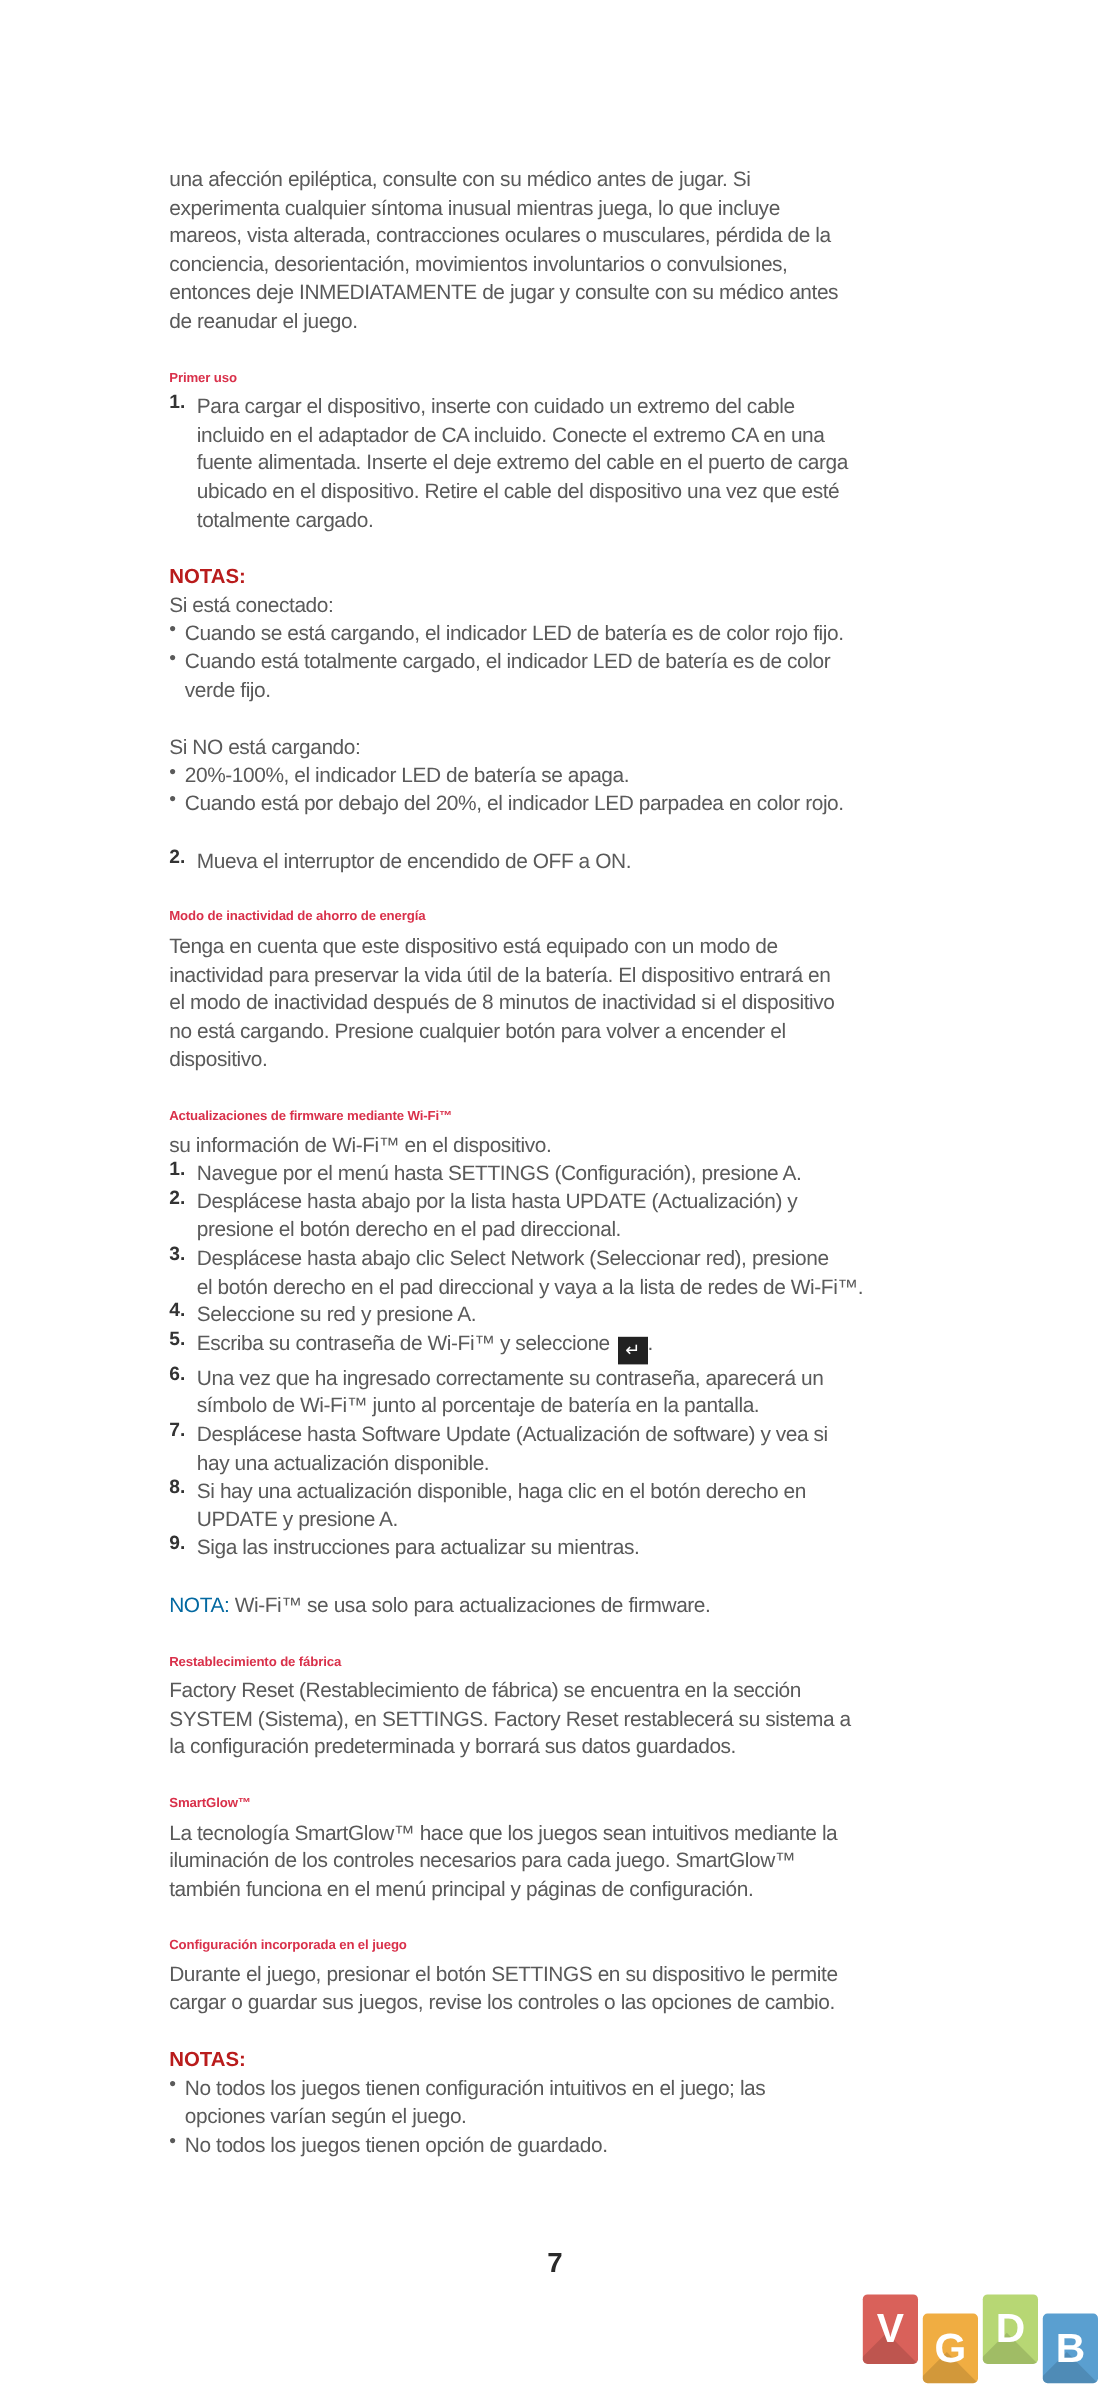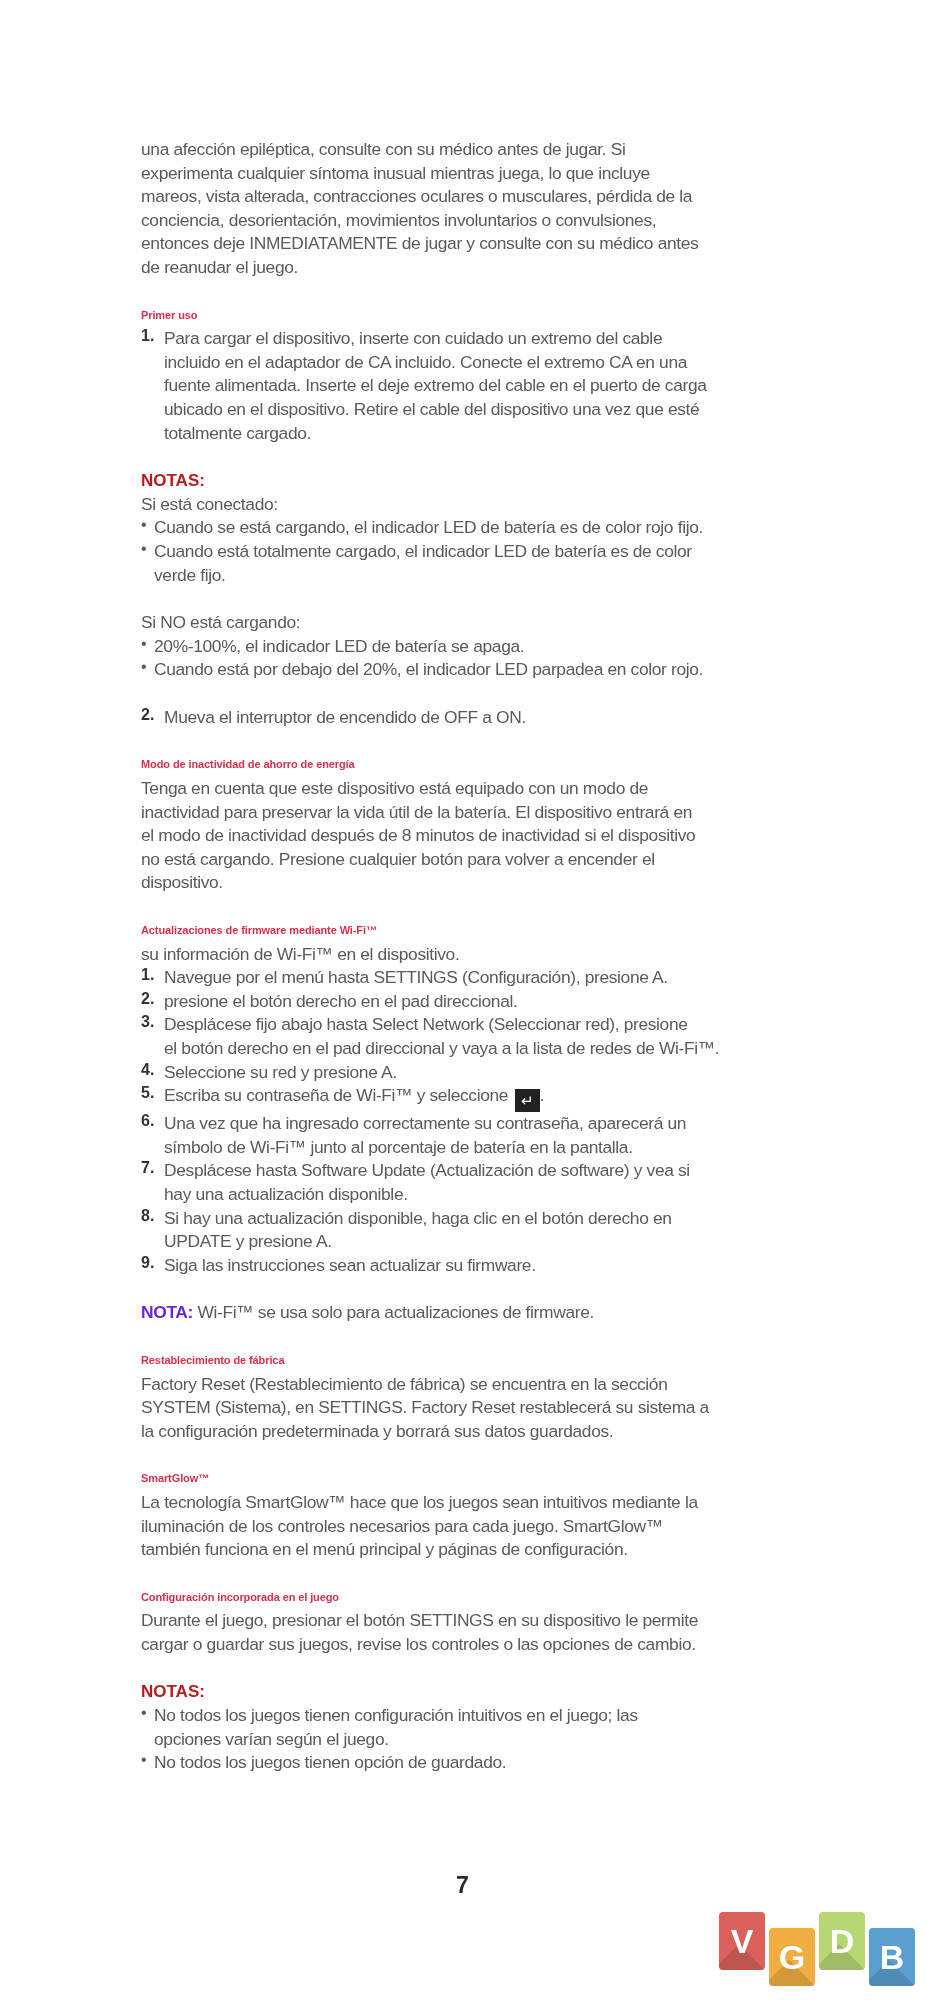--- a/index.html
+++ b/index.html
@@ -5,21 +5,21 @@
   html, body { margin: 0; padding: 0; background: #ffffff; }
   body {
     width: 929px; height: 2000px; position: relative; overflow: hidden;
     font-family: "Liberation Sans", sans-serif;
     color: #5a5a5a;
   }
   .page { position: absolute; left: 141px; top: 138px; width: 650px; }
   .p { font-size: 17.4px; line-height: 23.6px; letter-spacing: -0.35px; margin: 0; white-space: nowrap; }
   .h { font-size: 11px; line-height: 23.6px; font-weight: bold; color: #d9304a; margin: 0; letter-spacing: -0.1px; }
   .notas { font-size: 17px; line-height: 23.6px; font-weight: bold; color: #b91c1c; margin: 0; }
-  .num { font-weight: bold; color: #6d28d9; margin-top: 29px; }
+  .num { font-weight: normal; color: #0369a1; margin-top: 29px; }
   .li { display: flex; }
   .li .n { flex: 0 0 auto; width: 23px; font-weight: bold; color: #333; }
   .li .t { flex: 1; }
   .bul { display: flex; }
   .bul .b { flex: 0 0 auto; width: 13px; }
   .bul .t { flex: 1; }
   .gap { height: 24px; }
   .enter-key {
     display: inline-block; width: 25px; height: 23px; background: #222;
     color: #fff; vertical-align: -5px; text-align: center; line-height: 23px;
@@ -124,27 +124,28 @@
 
     <div class="li">
       <span class="n">1.</span>
       <div class="t">
           <p class="p">Navegue por el menú hasta SETTINGS (Configuración), presione A.</p>
         </div>
     </div>
     <div class="li">
       <span class="n">2.</span>
       <div class="t">
+        <p class="p">Desplácese hasta abajo por la lista hasta UPDATE (Actualización) y</p>
         <p class="p">presione el botón derecho en el pad direccional.</p>
       </div>
     </div>
     <div class="li">
       <span class="n">3.</span>
       <div class="t">
-        <p class="p">Desplácese fijo abajo hasta Select Network (Seleccionar red), presione</p>
+        <p class="p">Desplácese hasta abajo clic Select Network (Seleccionar red), presione</p>
         <p class="p">el botón derecho en el pad direccional y vaya a la lista de redes de Wi-Fi™.</p>
       </div>
     </div>
     <div class="li">
       <span class="n">4.</span>
       <div class="t">
           <p class="p">Seleccione su red y presione A.</p>
         </div>
     </div>
     <div class="li">
@@ -170,21 +171,21 @@
     <div class="li">
       <span class="n">8.</span>
       <div class="t">
         <p class="p">Si hay una actualización disponible, haga clic en el botón derecho en</p>
         <p class="p">UPDATE y presione A.</p>
       </div>
     </div>
     <div class="li">
       <span class="n">9.</span>
       <div class="t">
-          <p class="p">Siga las instrucciones sean actualizar su firmware.</p>
+          <p class="p">Siga las instrucciones para actualizar su mientras.</p>
         </div>
     </div>
 
     <div class="gap"></div>
 
     <p class="p"><span class="num">NOTA:</span><span> Wi-Fi™ se usa solo para actualizaciones de firmware.</span></p>
   </section>
 
   <div class="gap"></div>
 

